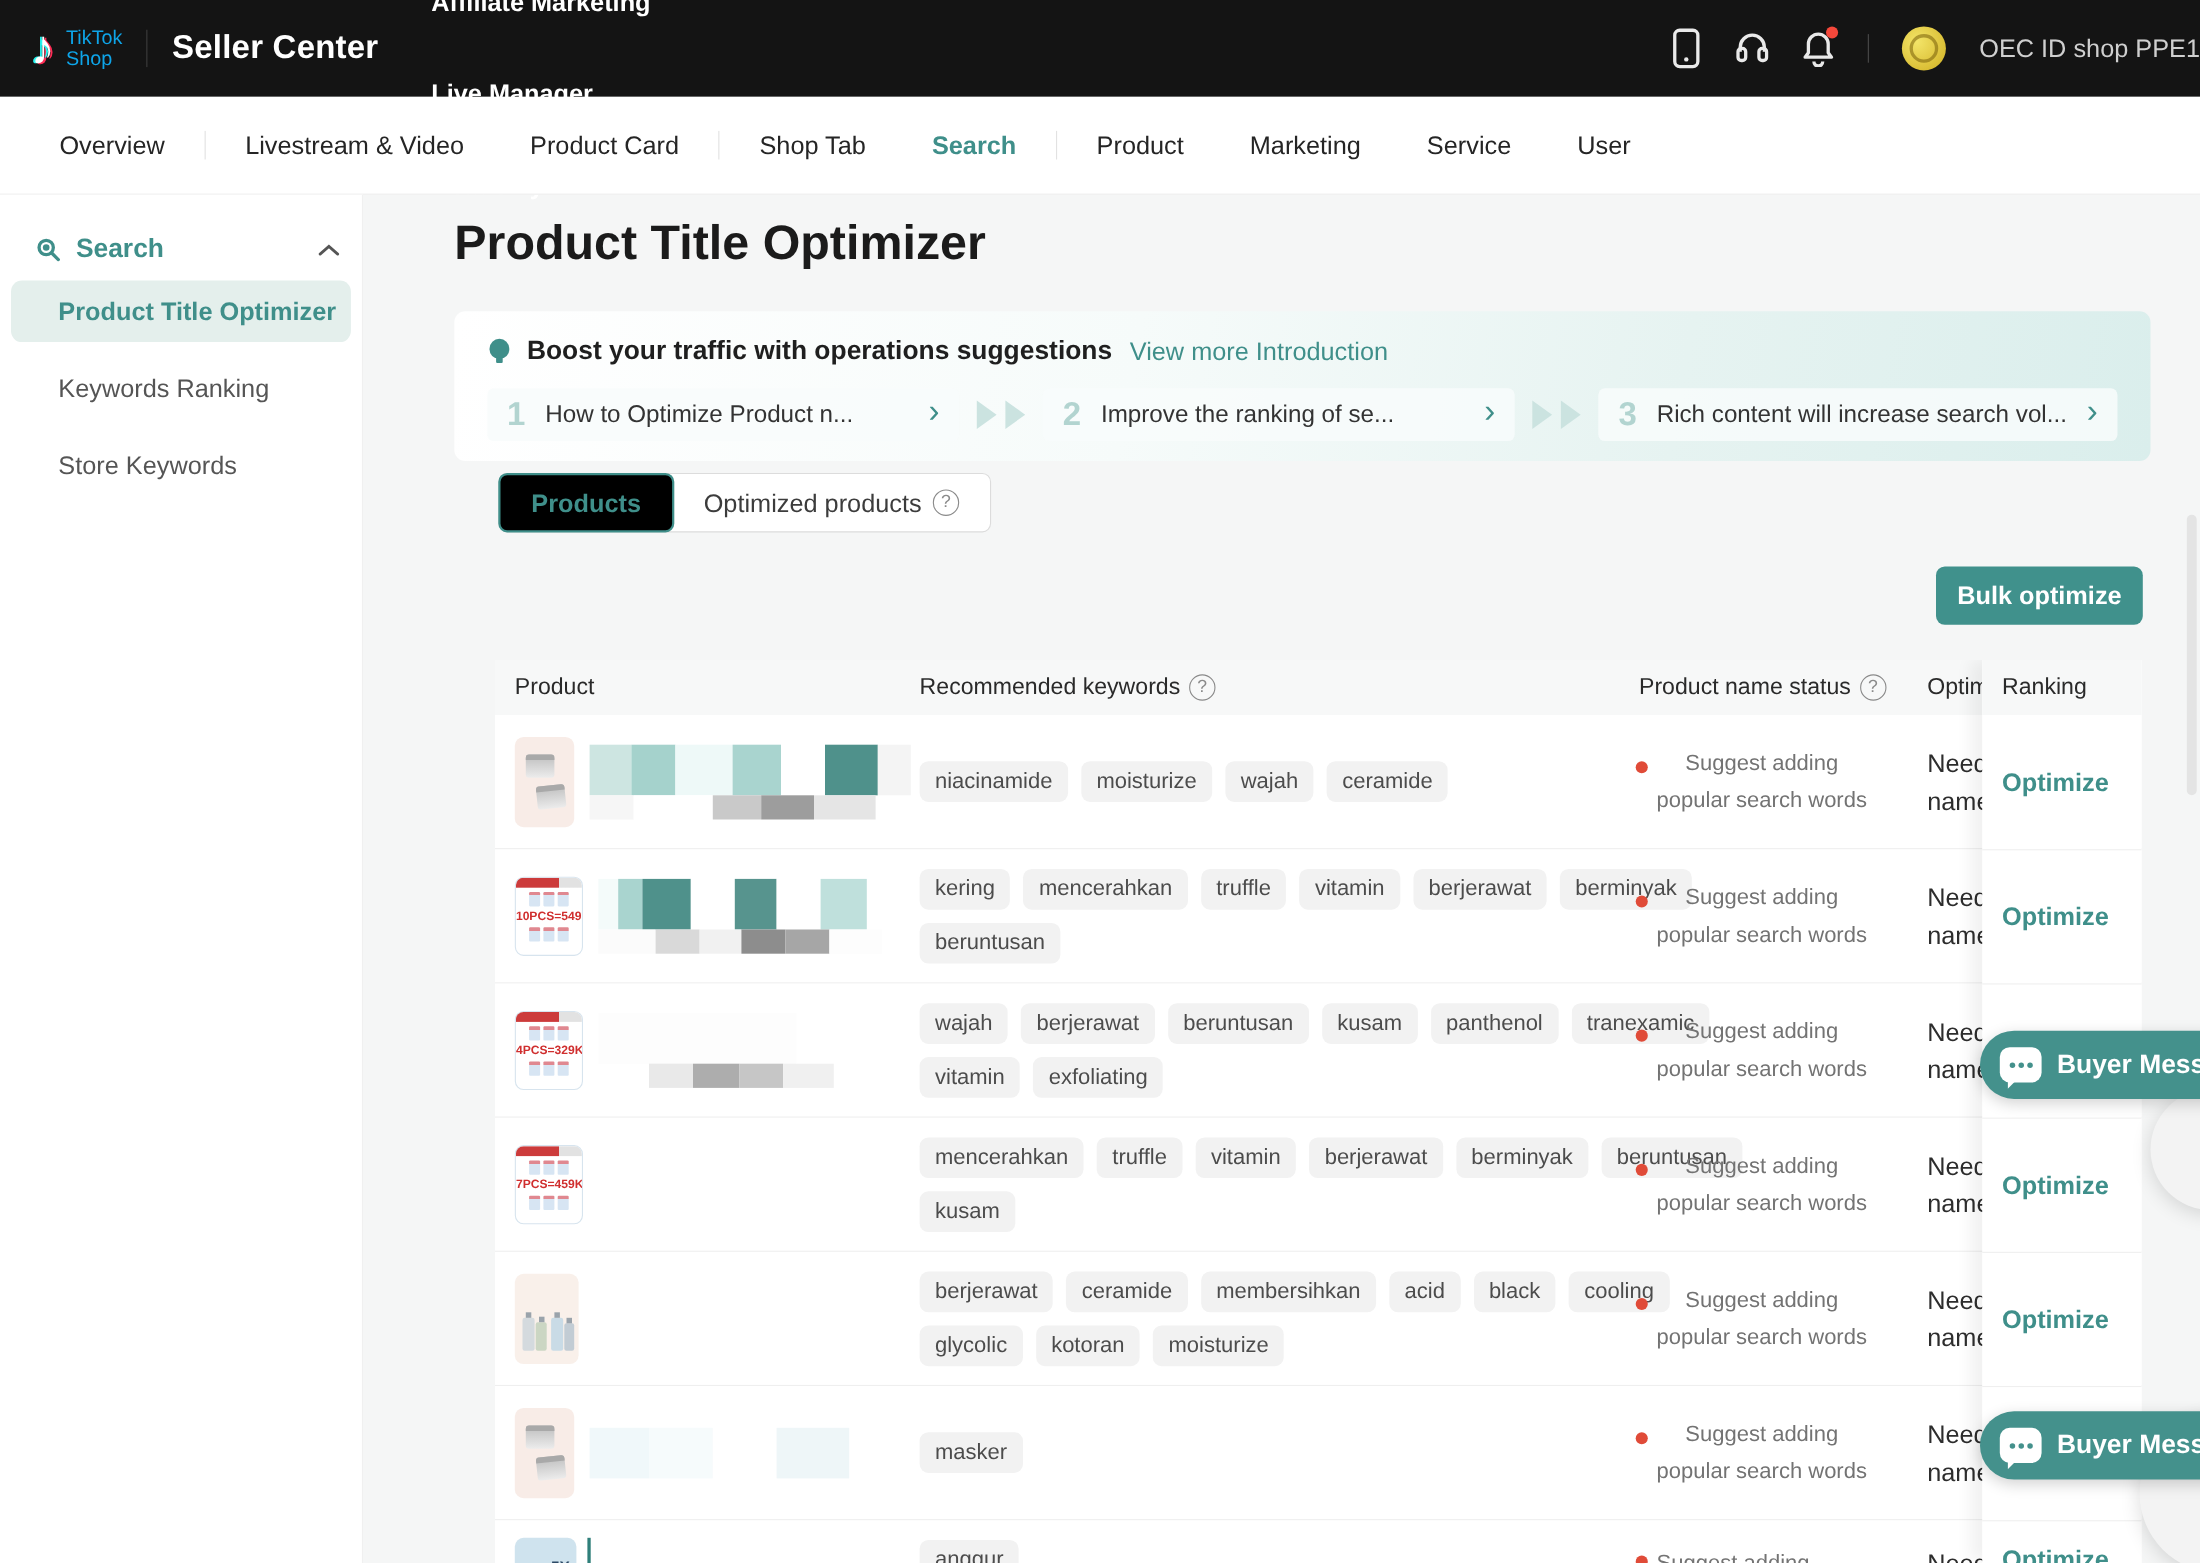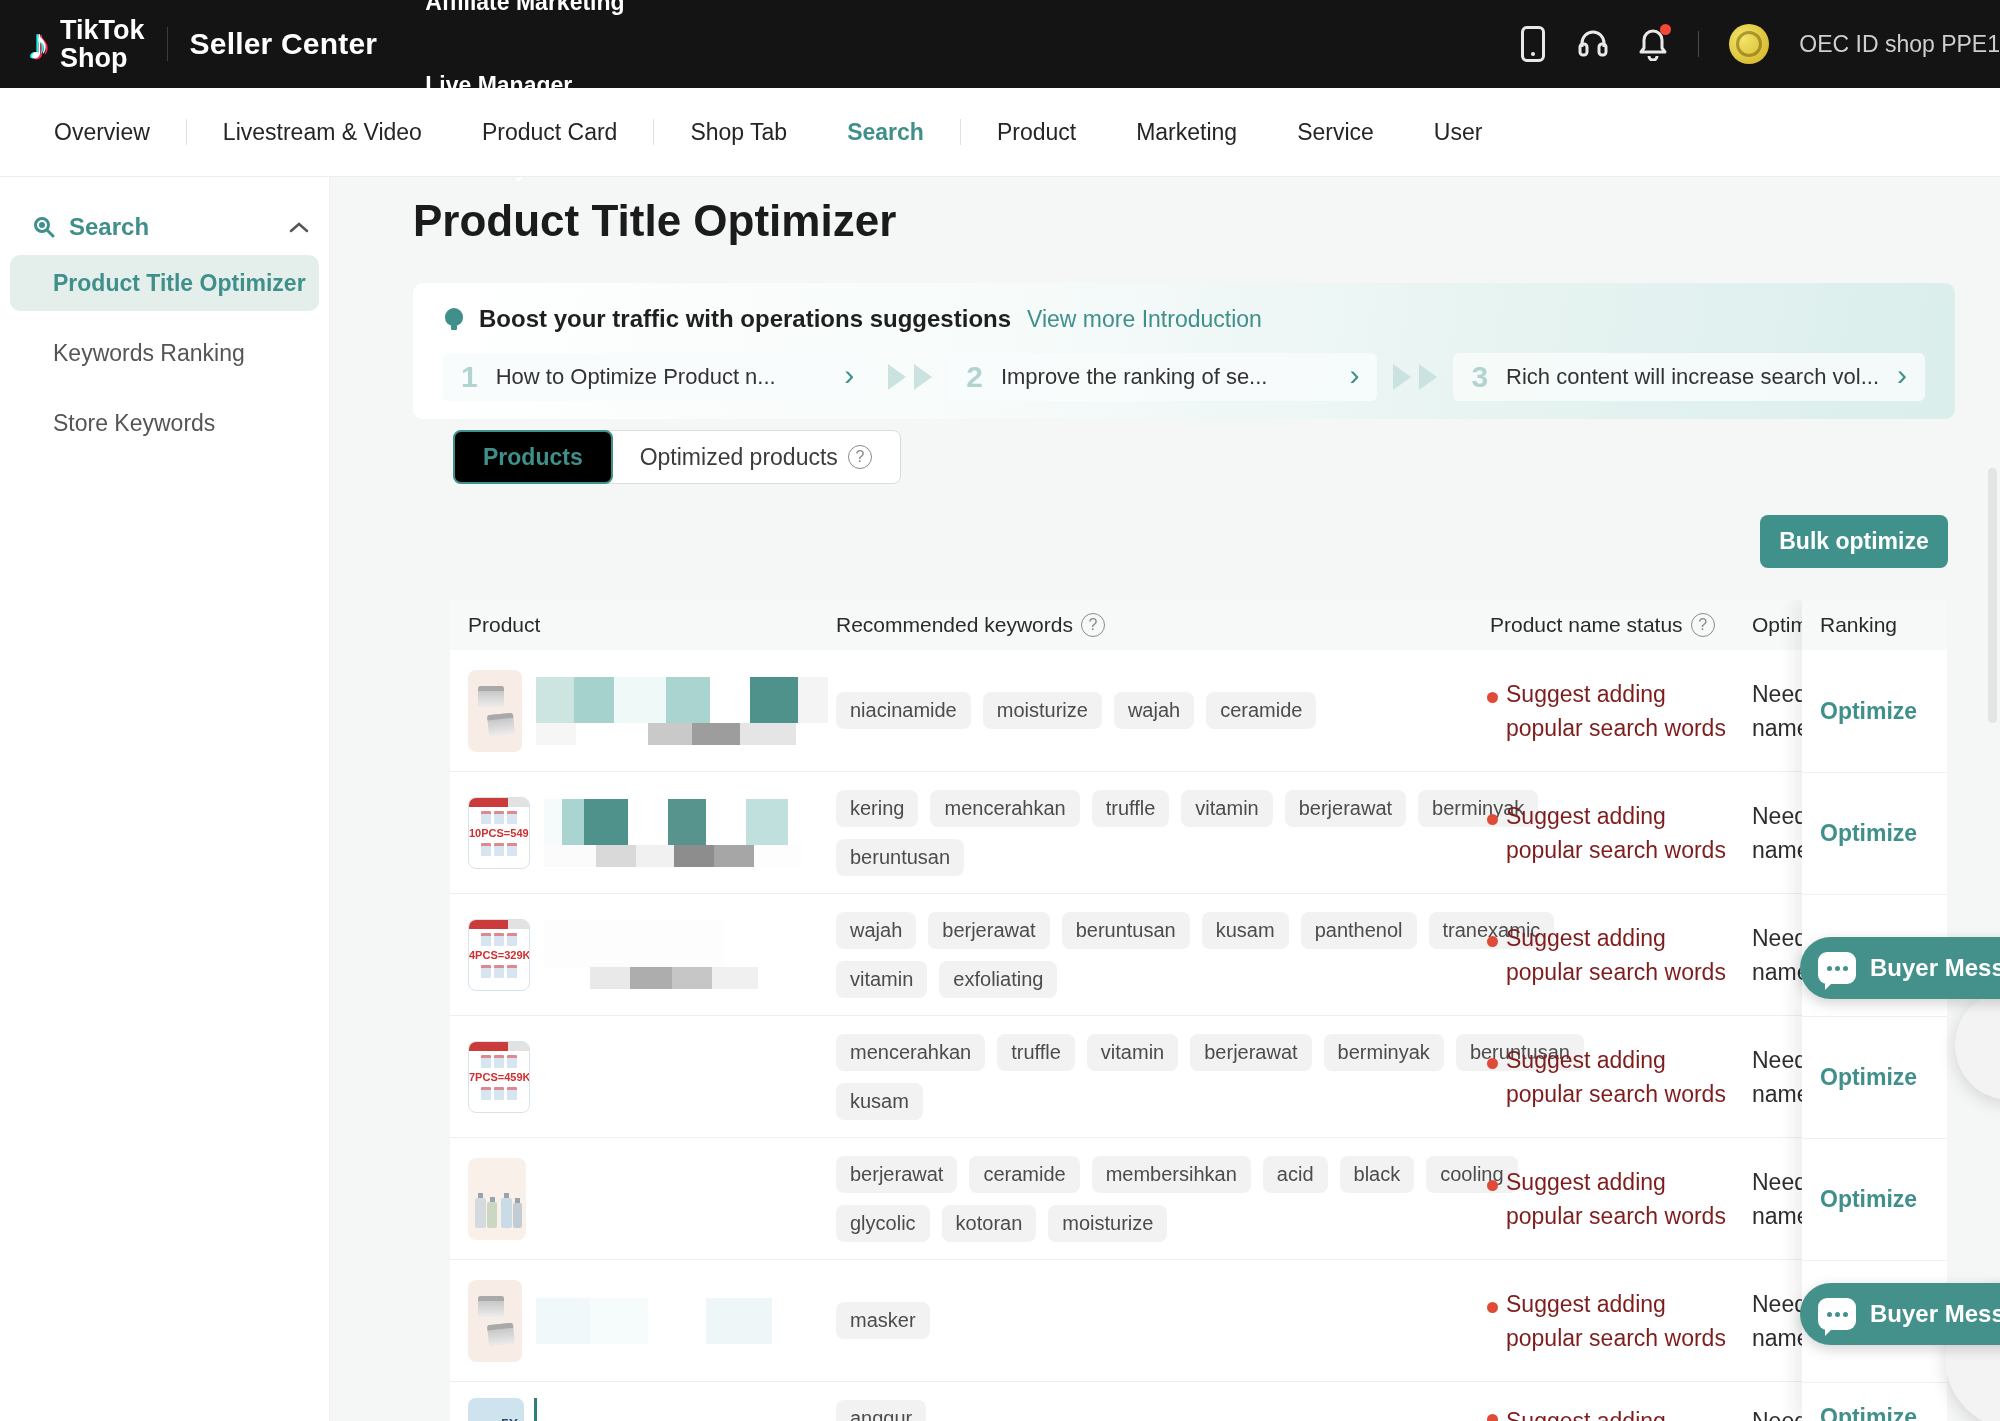--- a/index.html
+++ b/index.html
@@ -6,21 +6,21 @@
   html,body { background:#ddd; }
   #app {
     position:relative; width:2000px; height:1421px; overflow:hidden;
     background:#f5f6f6; font-family:"Liberation Sans", sans-serif; color:#222;
   }
   
   .topbar { position:absolute; left:0; top:0; width:2000px; height:88px; background:#141414;
     display:flex; align-items:center; padding:0 0 0 28px; }
   .logo { display:flex; align-items:center; gap:10px; }
   .note { font-size:44px; color:#fff; line-height:1; text-shadow:-2px 0 0 #25f4ee, 2px 1px 0 #fe2c55; }
-  .logotxt { color:#ffffff; font-weight:700; font-size:27px; line-height:1.05; }
+  .logotxt { color:#0ea5e9; font-weight:400; font-size:18px; line-height:1.05; }
   .tb-div { width:1px; height:34px; background:#3c3c3c; margin:0 22px; }
   .tb-title { color:#fff; font-size:30px; font-weight:700; letter-spacing:.2px; margin-right:48px; }
   .tb-nav { display:flex; gap:56px;flex-direction:column; }
   .tb-item { color:#fff; font-size:23px; font-weight:600; cursor:pointer; }
   .tb-right { position:absolute; right:0; top:0; height:88px; display:flex; align-items:center; gap:30px; padding-right:0; }
   .tb-icon { width:30px; height:34px; position:relative; flex:none; }
   .phone { width:24px; height:36px; border:3px solid #e9e9e9; border-radius:6px; }
   .phone::after { content:""; position:absolute; left:50%; bottom:5px; width:4px; height:4px; margin-left:-2px; border-radius:50%; background:#e9e9e9; }
   .belldot { position:absolute; right:-3px; top:-3px; width:11px; height:11px; border-radius:50%; background:#f5483b; }
   .tb-div2 { width:1px; height:26px; background:#4a4a4a; }
@@ -86,21 +86,21 @@
   .mosaic { margin-left:14px; display:flex; flex-direction:column; }
   .mrow { display:flex; }
   .mb { display:block; height:46px; }
   .mb2 { display:block; height:22px; }
   .cursorbar { width:3px; height:46px; background:#2f7f7a; margin-left:10px; }
   .cell-kw { position:absolute; left:386px; top:0; width:580px; height:100%; display:flex; flex-direction:column; justify-content:center; gap:12px; }
   .kwline { display:flex; gap:12px; flex-wrap:nowrap; }
   .chip { background:#f2f2f2; border-radius:8px; padding:7px 14px; font-size:20px; color:#4c4c4c; white-space:nowrap; }
   .cell-status { position:absolute; left:1037px; top:0; width:250px; height:100%; display:flex; align-items:center; gap:8px; }
   .dot { width:11px; height:11px; border-radius:50%; background:#e04b38; flex:none; margin-top:-26px; }
-  .st-lines { font-size:23px; color:#7f1d1d; line-height:34px; }
+  .st-lines { font-size:20px; color:#737373; line-height:34px;text-align:center; }
   .cell-optim { position:absolute; left:1302px; top:0; width:54px; height:100%; display:flex; align-items:center; overflow:visible; }
   .op-lines { font-size:23px; color:#2d2d2d; line-height:34px; white-space:nowrap; }
   .action-col { position:absolute; left:1352px; top:0; width:145px; height:821px; background:#fff; box-shadow:-10px 0 14px rgba(0,0,0,.06); z-index:5; }
   .action-head { position:absolute; left:0; top:0; width:145px; height:50px; background:#f7f8f8; display:flex; align-items:center; padding-left:18px; font-size:21px; color:#2a2a2a; }
   .ov-line { position:absolute; left:0; width:145px; height:1px; background:#efefef; }
   .opt-link { position:absolute; left:18px; font-size:23px; font-weight:600; color:#3f8f8a; cursor:pointer; }
   
   .scrollthumb { position:absolute; left:1988px; top:468px; width:9px; height:255px; background:#e4e4e4; border-radius:5px; z-index:50; }
   .fab-circle { position:absolute; border-radius:50%; background:#f3f3f3; box-shadow:0 4px 18px rgba(0,0,0,.14); z-index:30; }
   .buyer { position:absolute; left:1800px; width:260px; height:62px; background:#44918c; border-radius:31px; display:flex; align-items:center; gap:14px; padding-left:18px; z-index:40; cursor:pointer; box-shadow:0 4px 14px rgba(0,0,0,.18); }

